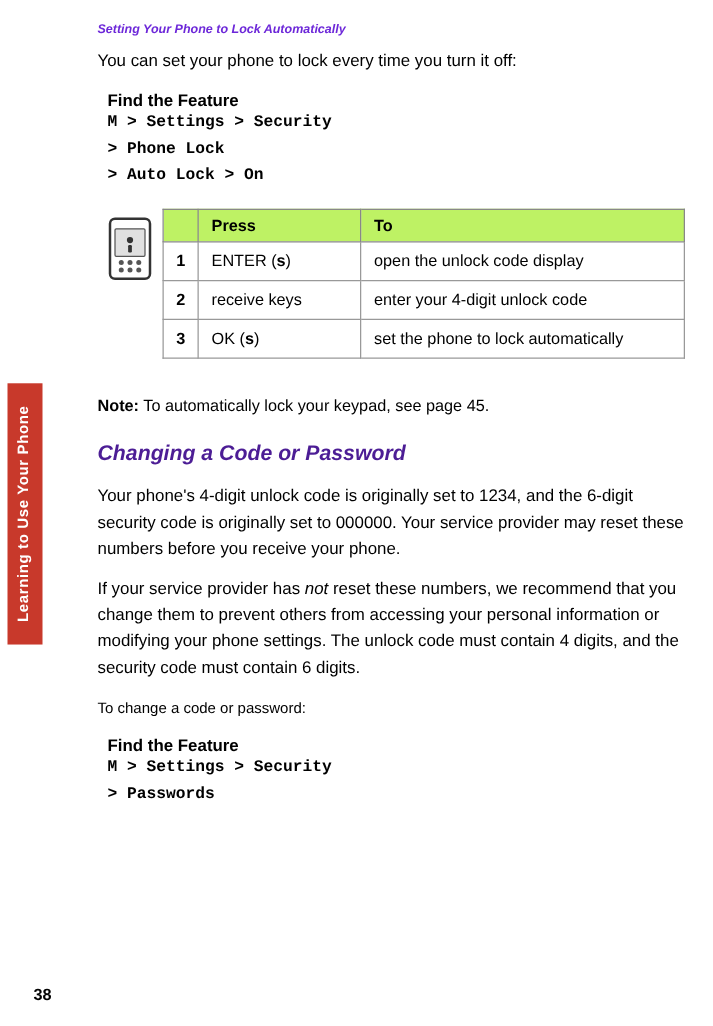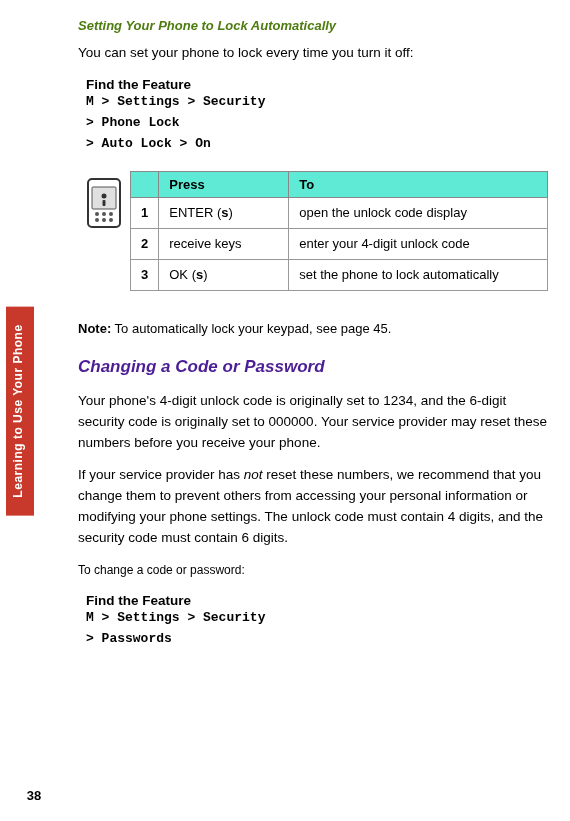--- a/index.html
+++ b/index.html
@@ -60,25 +60,25 @@
     }
 
     
     .main-content {
       flex: 1;
       padding: 18px 22px 18px 10px;
     }
 
     
     .section-title {
-      font-size: 13px;
+      font-size: 10px;
       font-weight: bold;
       font-style: italic;
       margin-bottom: 10px;
-      color: #4d7c0f;
+      color: #6d28d9;
     }
 
     .intro-text {
       font-size: 13.5px;
       margin-bottom: 14px;
       line-height: 1.5;
     }
 
     
     .feature-row {
@@ -106,21 +106,21 @@
 
     
     .steps-table {
       width: 100%;
       border-collapse: collapse;
       margin-bottom: 16px;
       margin-left: 0;
     }
 
     .steps-table th {
-      background: #5eead4;
+      background: #bef264;
       border: 1px solid #888;
       padding: 5px 10px;
       font-size: 13px;
       font-weight: bold;
       text-align: left;
     }
 
     .steps-table td {
       border: 1px solid #999;
       padding: 6px 10px;

